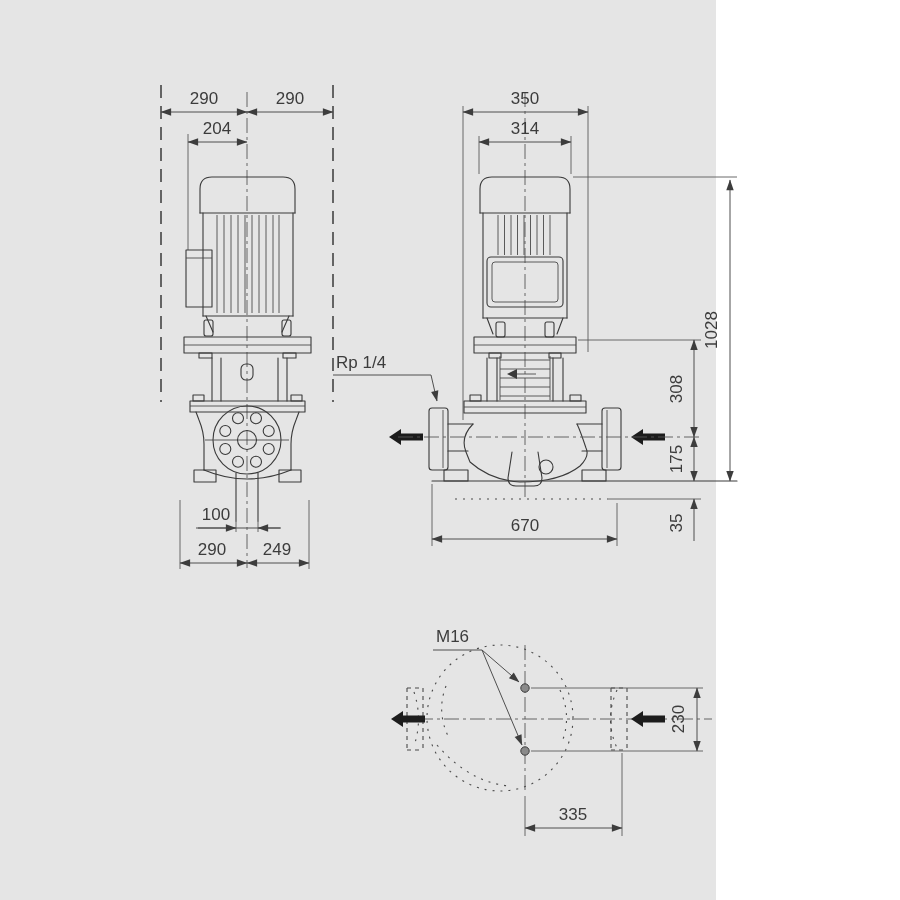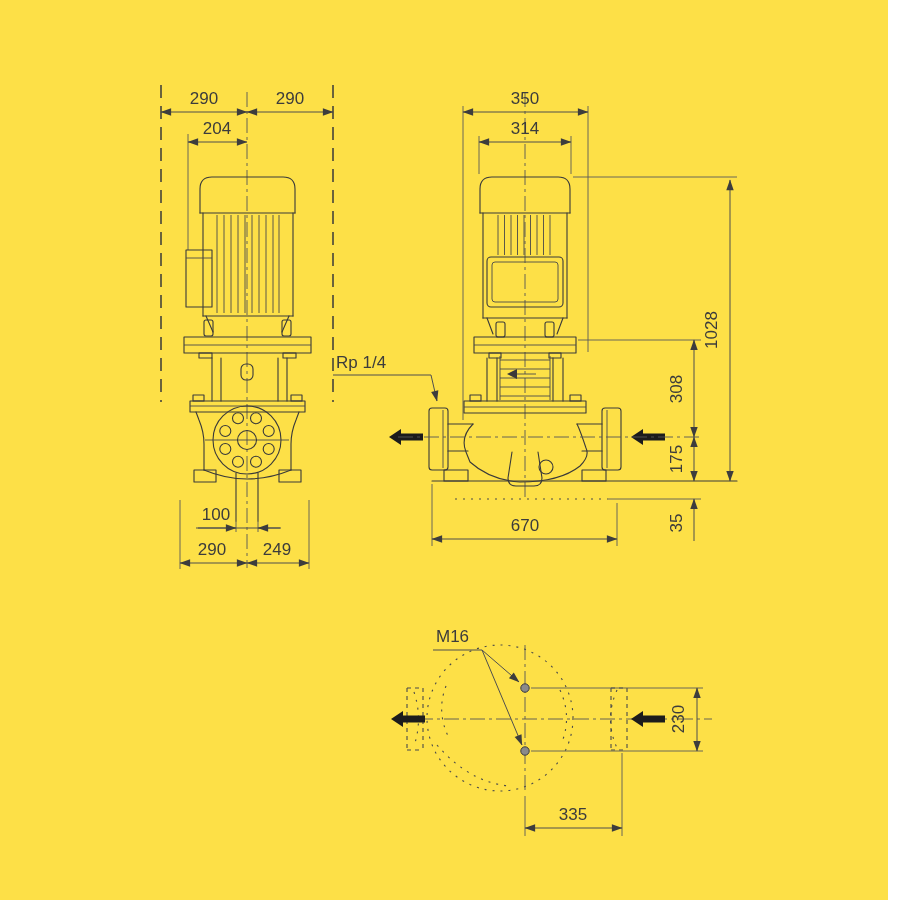--- a/index.html
+++ b/index.html
@@ -1,16 +1,16 @@
 <!DOCTYPE html>
 <html><head>
 <meta charset="utf-8">
 <style>
   html,body{margin:0;padding:0;background:#fff;}
-  .canvas{width:888px;height:900px;background:#fde047;position:relative;font-family:"Liberation Sans",sans-serif;}
+  .canvas{width:716px;height:900px;background:#e5e5e5;position:relative;font-family:"Liberation Sans",sans-serif;}
   svg{display:block;}
   .draw{fill:none;stroke:#3a3a3a;stroke-width:1.1;stroke-linejoin:round;stroke-linecap:round;}
   .thin{fill:none;stroke:#4a4a4a;stroke-width:0.9;}
   .dimline{fill:none;stroke:#4f4f4f;stroke-width:1;}
   .extline{fill:none;stroke:#5a5a5a;stroke-width:0.9;}
   .env{fill:none;stroke:#3a3a3a;stroke-width:1.5;stroke-dasharray:13 8;}
   .cl{fill:none;stroke:#555;stroke-width:0.9;stroke-dasharray:15 4 3 4;}
   .hid{fill:none;stroke:#4a4a4a;stroke-width:1.1;stroke-dasharray:2 6;}
   .dashshape{fill:none;stroke:#4a4a4a;stroke-width:1.1;stroke-dasharray:4 4;}
   .dimtext{font-family:"Liberation Sans",sans-serif;font-size:17px;fill:#3c3c3c;}

